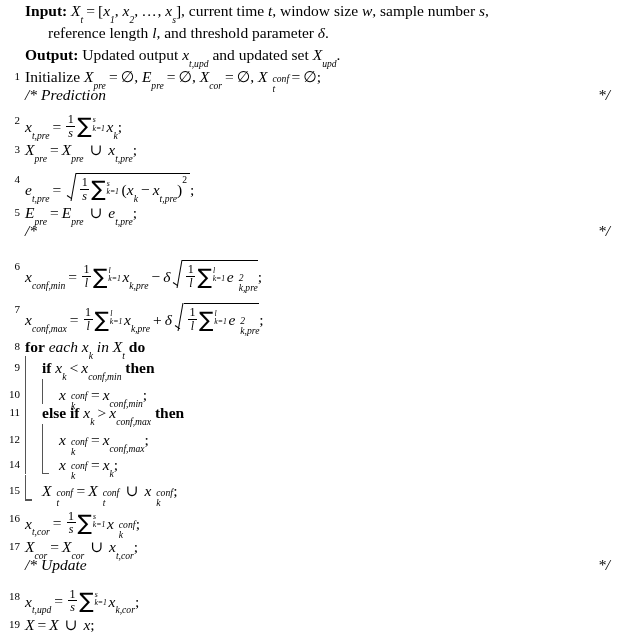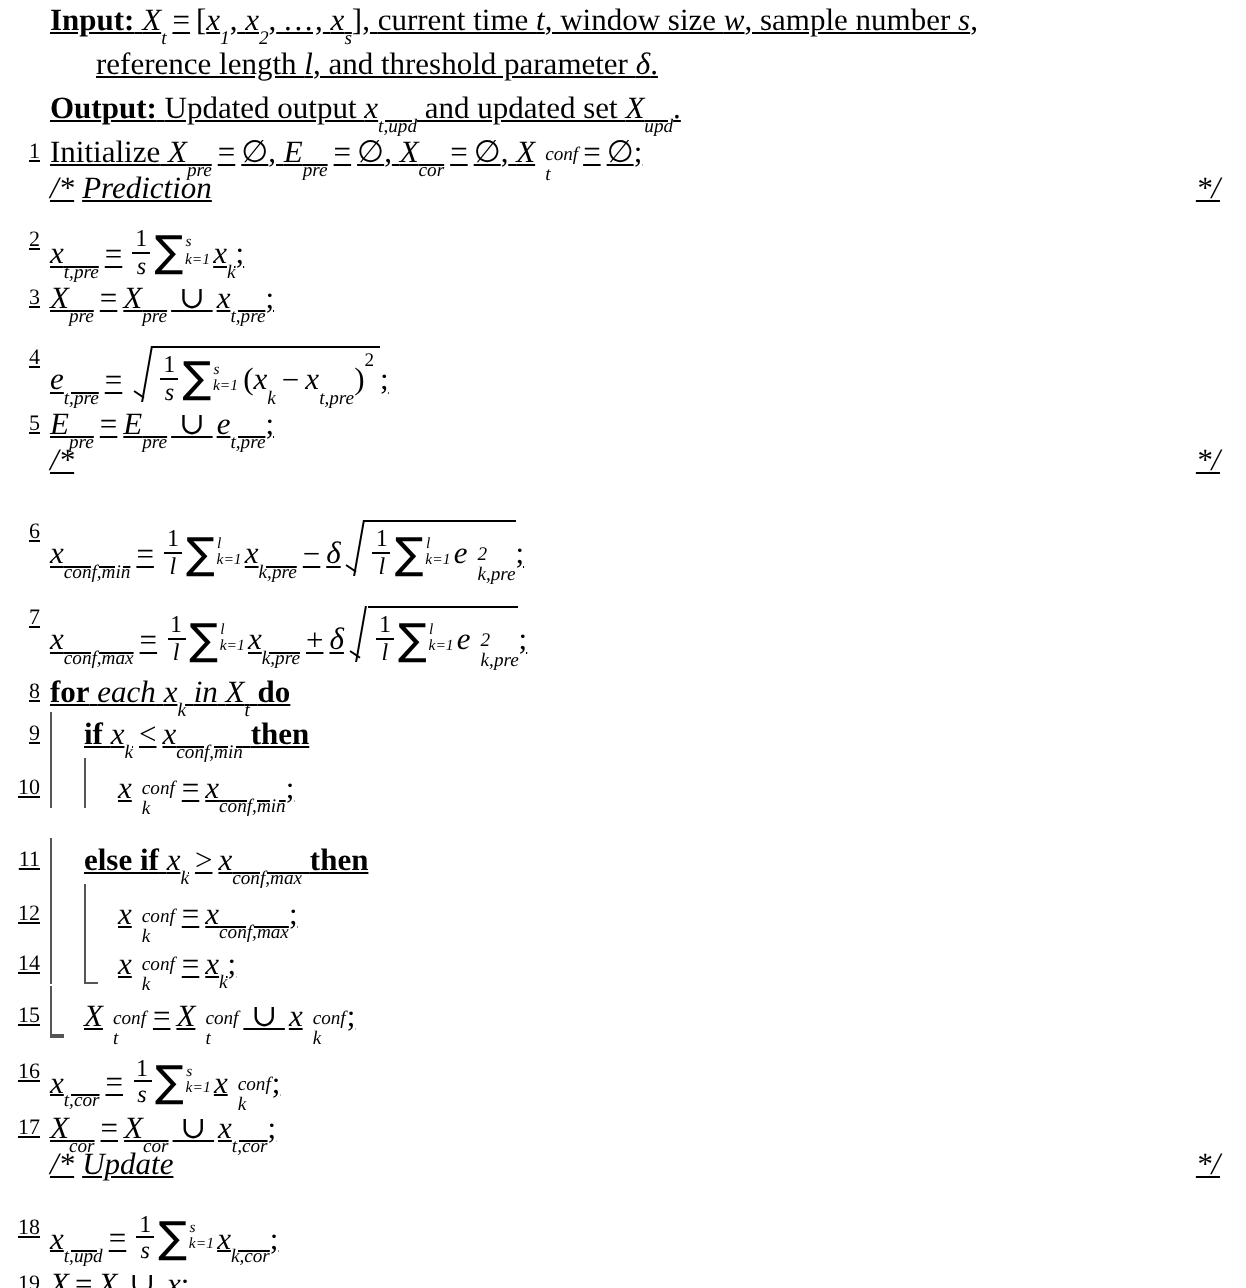--- a/index.html
+++ b/index.html
@@ -14,21 +14,20 @@
     color: #000000;
     font-size: 15.5px;
     overflow: hidden;
   }
 
   .algo {
     position: relative;
     width: 623px;
     height: 644px;
     padding: 0;
-    text-decoration: underline;
   }
 
   
   .hdr {
     padding-left: 25px;
     padding-right: 10px;
     line-height: 1.42;
   }
   .hdr-row { display: block; }
   .hdr-cont { display: block; padding-left: 23px; }
@@ -358,21 +357,21 @@
       <span class="rail bar"></span>
       <span class="gap"></span>
       <span class="rail bar"></span>
       <span class="gap"></span>
       <span class="txt" style="padding-top:6px">
         <span class="m">x</span><span class="subsup"><i class="s">k</i><i class="p">conf</i></span><span style="display:inline-block;width:22px"></span><span class="op">=</span><span class="m">x</span><sub>conf,min</sub><span class="semi">;</span>
       </span>
     </span>
   </div>
 
-  <div class="line" style="margin-top:18px">
+  <div class="line" style="margin-top:0">
     <span class="num">11</span>
     <span class="body">
       <span class="rail bar"></span>
       <span class="gap"></span>
       <span class="txt">
         <span class="bold">else if</span>&nbsp;<span class="m">x</span><sub>k</sub><span class="op">&gt;</span><span class="m">x</span><sub>conf,max</sub>&nbsp;<span class="bold">then</span>
       </span>
     </span>
   </div>
 

